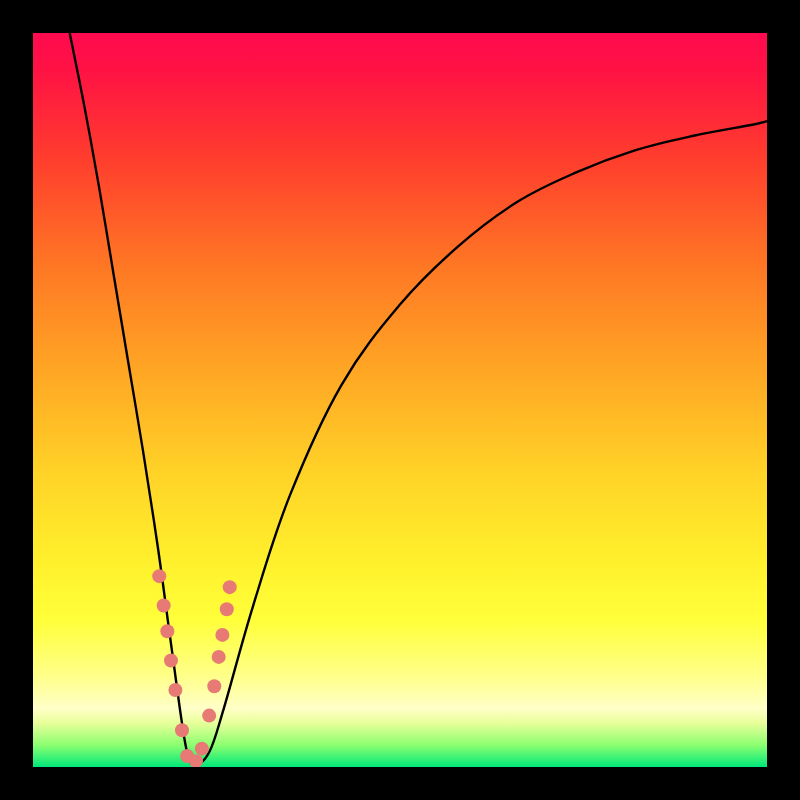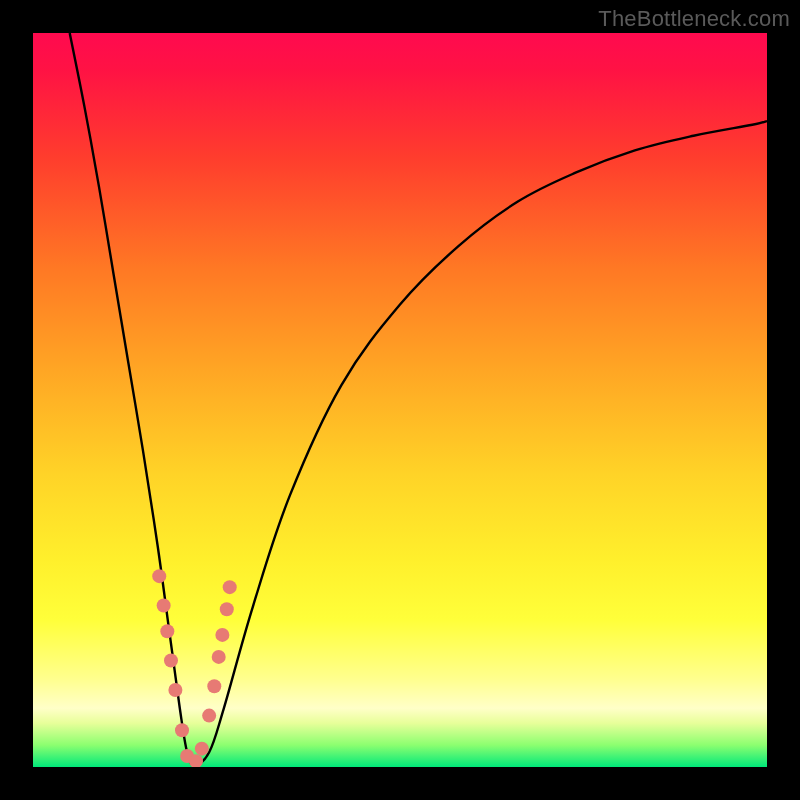--- a/index.html
+++ b/index.html
@@ -88,14 +88,13 @@
           <circle cx="176.16" cy="682.62" r="7" fill="#e77a74" stroke="#c44d49" stroke-width="0"></circle>
           <circle cx="181.30" cy="653.26" r="7" fill="#e77a74" stroke="#c44d49" stroke-width="0"></circle>
           <circle cx="185.70" cy="623.90" r="7" fill="#e77a74" stroke="#c44d49" stroke-width="0"></circle>
           <circle cx="189.37" cy="601.88" r="7" fill="#e77a74" stroke="#c44d49" stroke-width="0"></circle>
           <circle cx="193.78" cy="576.19" r="7" fill="#e77a74" stroke="#c44d49" stroke-width="0"></circle>
           <circle cx="196.71" cy="554.17" r="7" fill="#e77a74" stroke="#c44d49" stroke-width="0"></circle>
         </g>
     </svg>
   </div>
 
-  <div class="watermark">TheBottleneck.com</div>
 </div>
 
 </body></html>

